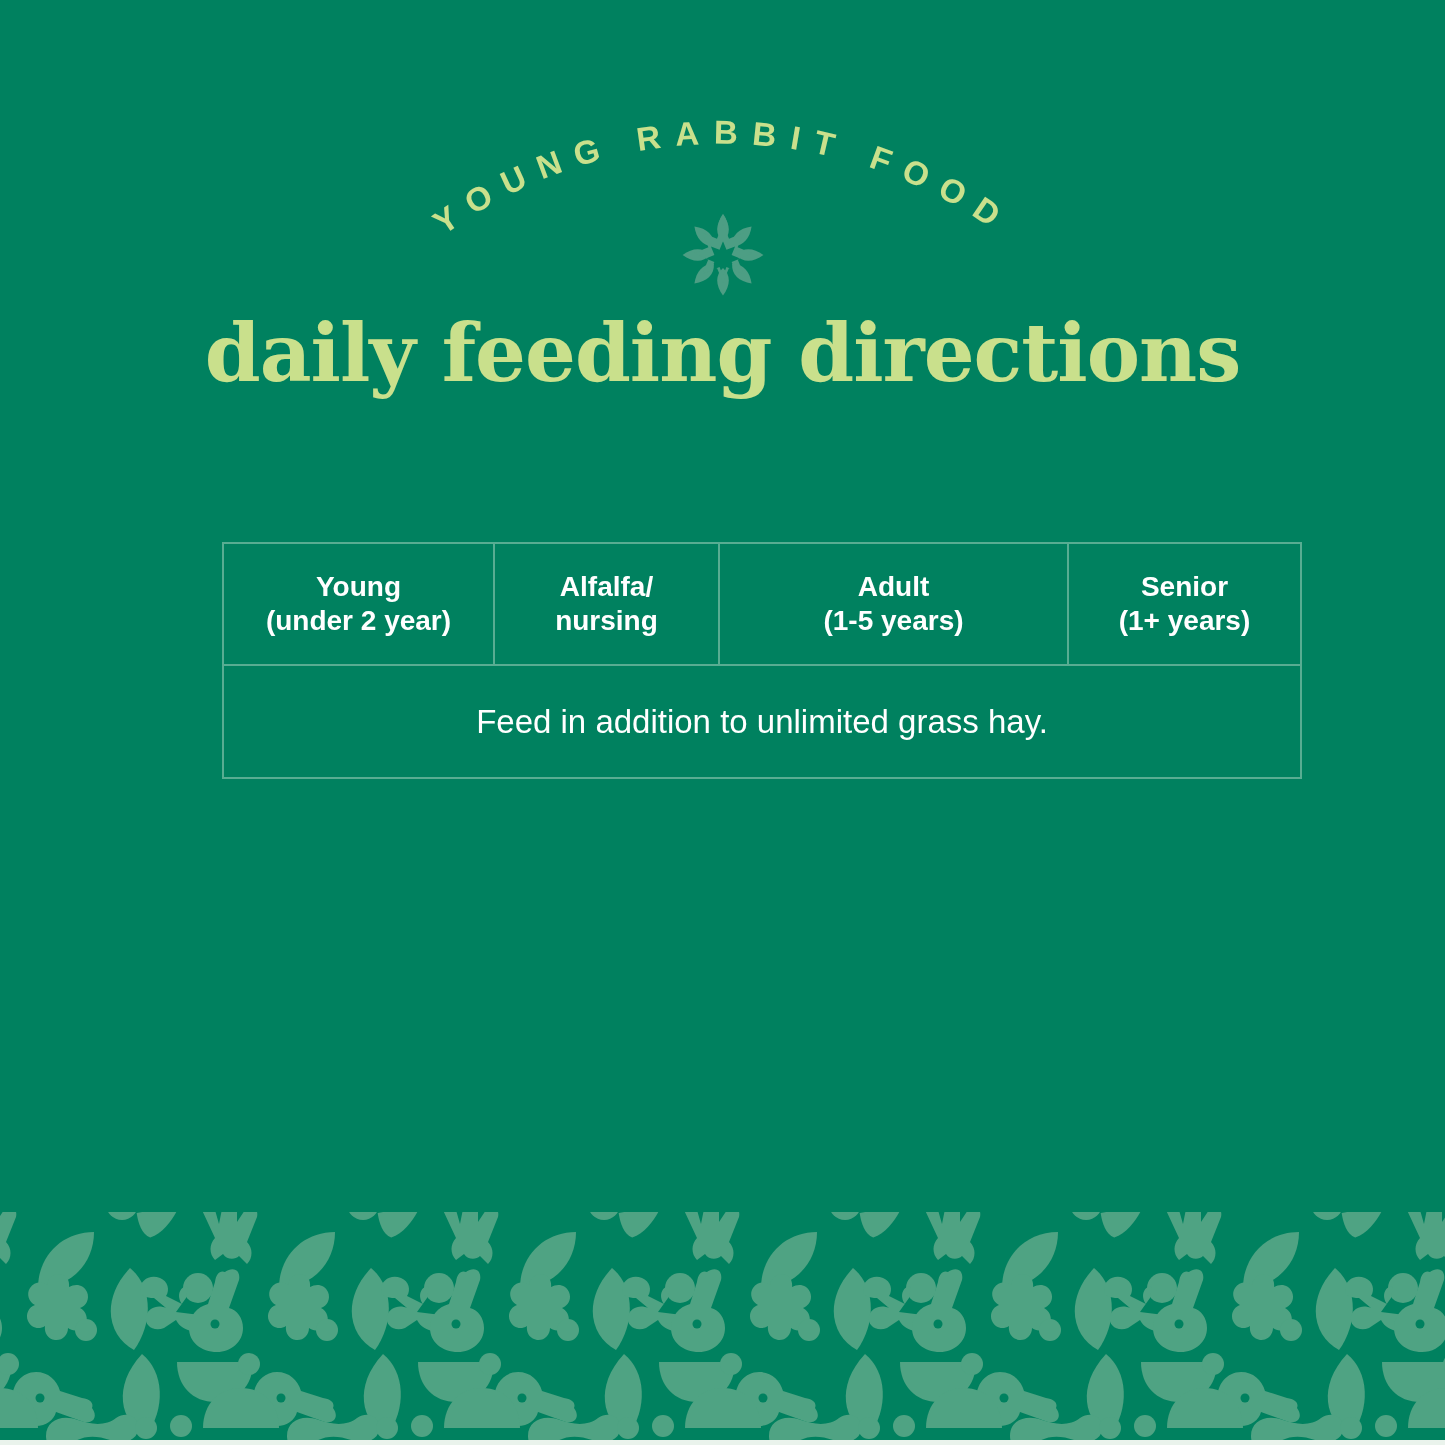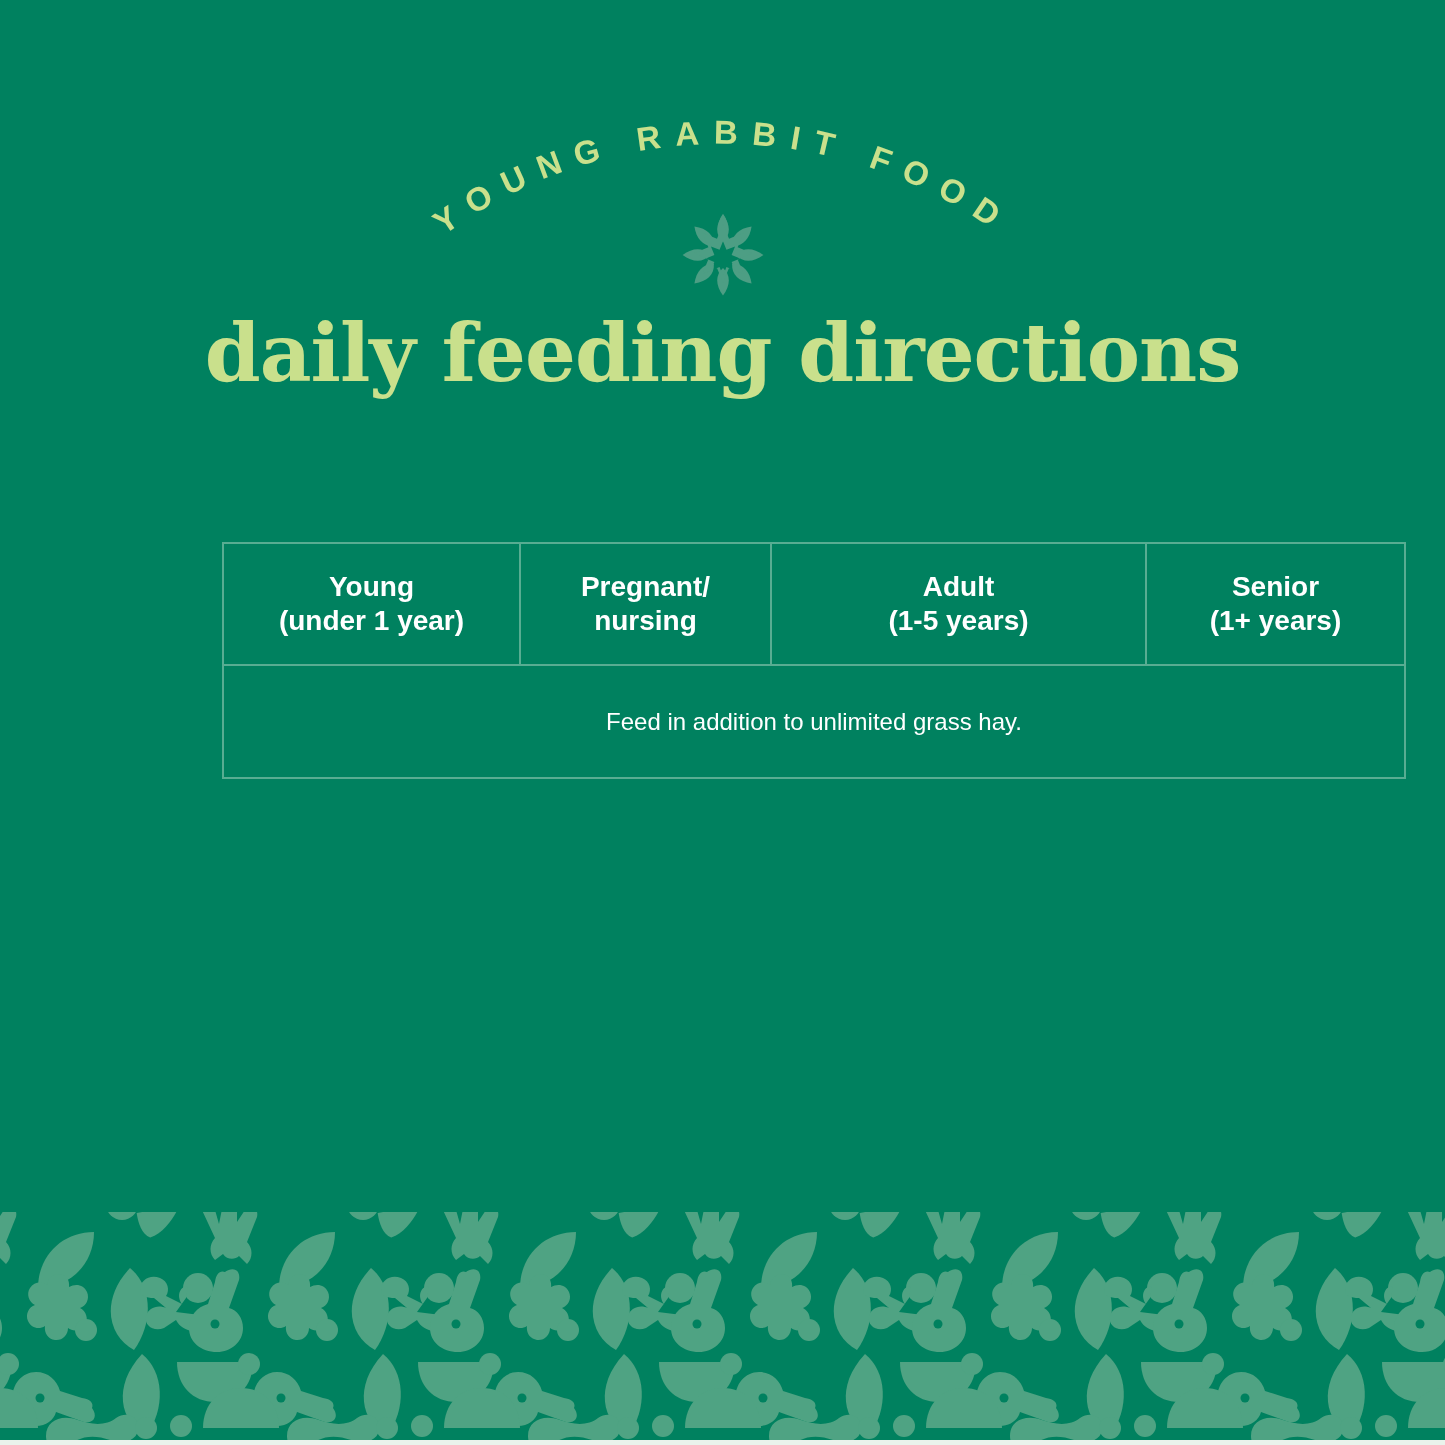--- a/index.html
+++ b/index.html
@@ -67,37 +67,37 @@
     top: 542px;
     width: 1006px;
     border-collapse: collapse;
     table-layout: fixed;
   }
   #feed-table td {
     border: 2px solid #58AD92;
     color: #FFFFFF;
     text-align: center;
     vertical-align: middle;
-    padding: 10px 21px;
+    padding: 10px 8px;
     font-family: "Liberation Sans", sans-serif;
   }
   .hdr {
     font-weight: 700;
     font-size: 28px;
     line-height: 1.22;
     height: 100px;
   }
   .amt {
     font-weight: 400;
     font-size: 29px;
     height: 97px;
   }
   .note-row {
     font-weight: 400;
-    font-size: 24px;
+    font-size: 33px;
     height: 91px;
   }
   .alf {
     font-weight: 400;
     font-size: 29px;
     line-height: 1.24;
     height: 95px;
   }
   .star { font-size: 28px; }
 
@@ -171,24 +171,24 @@
     </svg>
   </div>
 
   <div id="headline">daily feeding directions</div>
 
   <table id="feed-table">
     <tbody>
       <tr>
         <td class="hdr" style="width:253px">
           <span>Young</span><br>
-          <span>(under 1 year)</span>
+          <span>(under 2 year)</span>
         </td>
         <td class="hdr" style="width:207px">
-          <span>Pregnant/</span><br>
+          <span>Alfalfa/</span><br>
           <span>nursing</span>
         </td>
         <td class="hdr" style="width:331px">
           <span>Adult</span><br>
           <span>(1-5 years)</span>
         </td>
         <td class="hdr" style="width:215px">
           <span>Senior</span><br>
           <span>(1+ years)</span>
         </td>

